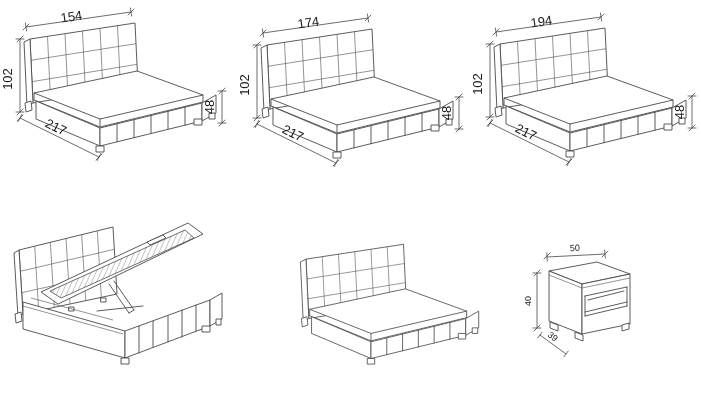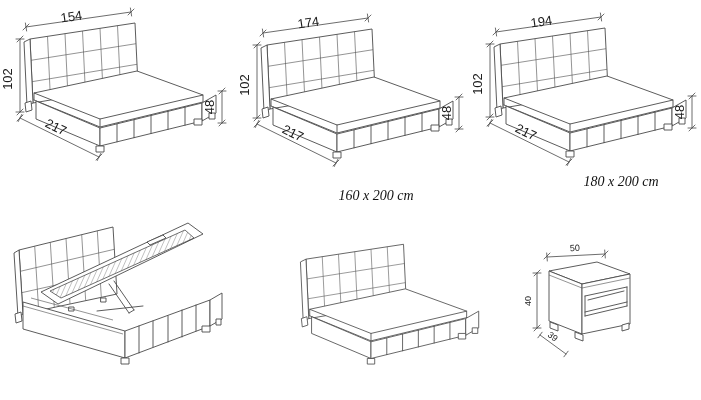--- a/index.html
+++ b/index.html
@@ -113,22 +113,20 @@
 
   <svg class="cell" style="left:470px;top:4px" width="228" height="168" viewBox="0 0 228 168">
     <use href="#bed-drawing"></use>
       <use href="#bed-dims"></use>
     <text class="dimtxt" x="72" y="22" text-anchor="middle" transform="rotate(-8 72 22)">194</text>
     <text class="dimtxt" x="12" y="80" text-anchor="middle" transform="rotate(-90 12 80)">102</text>
     <text class="dimtxt" x="54" y="132" text-anchor="middle" transform="rotate(26 54 132)">217</text>
     <text class="dimtxt" x="214" y="108" text-anchor="middle" transform="rotate(-90 214 108)">48</text>
   </svg>
 
-  <div class="size-label" style="left:316px;top:188px;width:120px">160 x 200 cm</div>
-  <div class="size-label" style="left:561px;top:174px;width:120px">180 x 200 cm</div>
 
   <svg class="cell" style="left:5px;top:210px" width="235" height="185" viewBox="0 0 235 185">
     <g>
       <polygon class="wh" points="14,40 108,17 112,84 18,104"></polygon>
       <polygon class="wh" points="9,43 14,40 18,104 13,107"></polygon>
       <polygon class="wh" points="10,104 16,102 17,111 11,113"></polygon>
       <g>
         <line class="gridln" x1="29.7" y1="36.2" x2="33.7" y2="100.7"></line>
         <line class="gridln" x1="45.3" y1="32.3" x2="49.3" y2="97.3"></line>
         <line class="gridln" x1="61" y1="28.5" x2="65" y2="94"></line>

